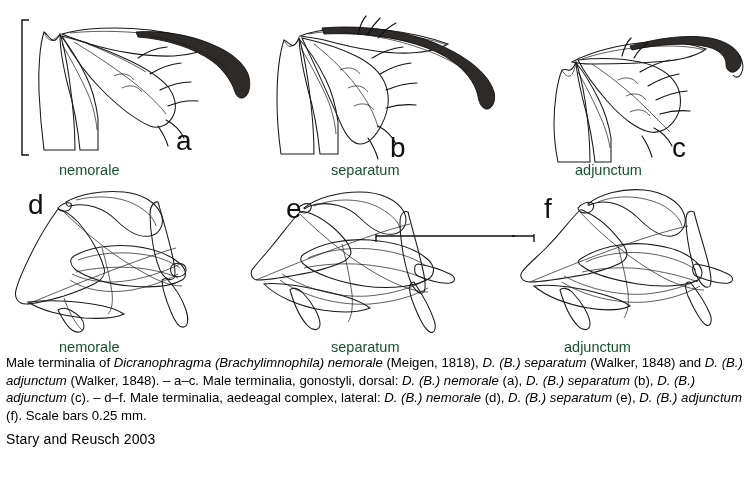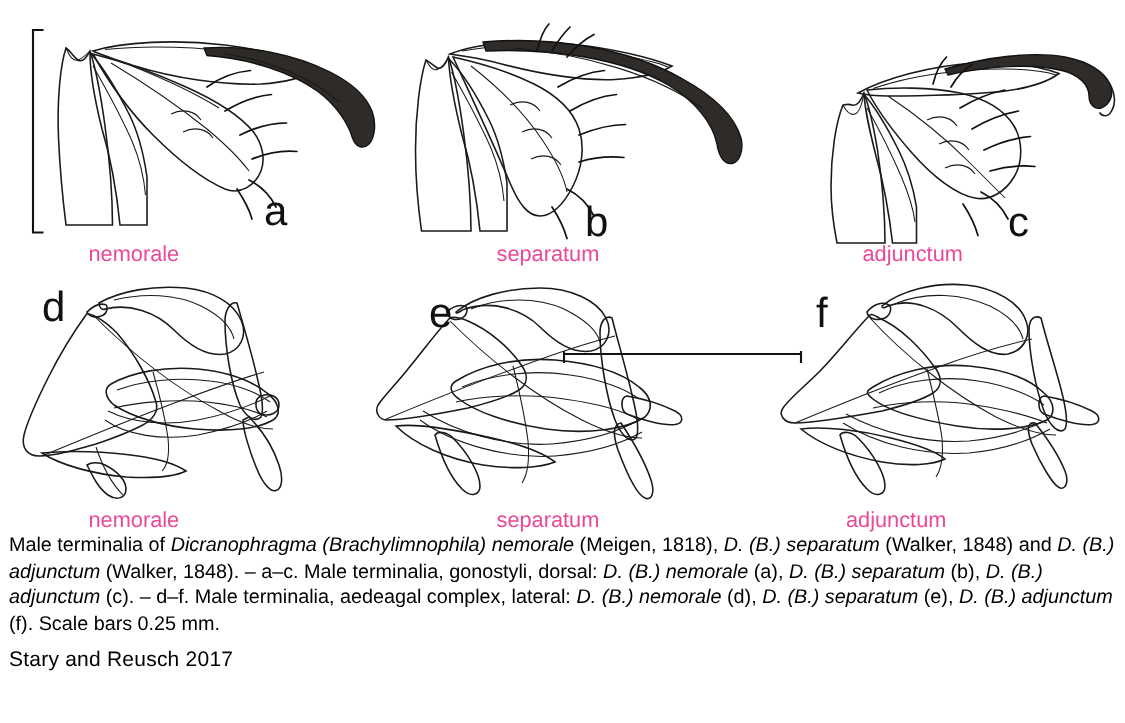--- a/index.html
+++ b/index.html
@@ -26,21 +26,21 @@
   }
   .panel {
     position: absolute;
   }
   .panel svg { display: block; }
   .sp-label {
     position: absolute;
     font-family: "Liberation Sans", sans-serif;
     font-size: 14.5px;
     line-height: 1;
-    color: #ec4899;
+    color: #14532d;
     white-space: nowrap;
   }
 
   
   #caption {
     position: absolute;
     left: 6px;
     top: 354px;
     width: 742px;
     font-family: "Liberation Sans", sans-serif;
@@ -437,16 +437,16 @@
 
     <div class="sp-label" style="left:564px; top:340px;">adjunctum</div>
 
   </div>
 
   <div id="caption">
 
     <p class="cap-para"><span>Male terminalia of </span><i>Dicranophragma (Brachylimnophila) nemorale</i><span> (Meigen, 1818), </span><i>D. (B.) separatum</i><span> (Walker, 1848) and </span><i>D. (B.) adjunctum</i><span> (Walker, 1848). – a–c. Male terminalia, gonostyli, dorsal: </span><i>D. (B.) nemorale</i><span> (a), </span><i>D. (B.) separatum</i><span> (b), </span><i>D. (B.) adjunctum</i><span> (c). – d–f. Male terminalia, aedeagal complex, lateral: </span><i>D. (B.) nemorale</i><span> (d), </span><i>D. (B.) separatum</i><span> (e), </span><i>D. (B.) adjunctum</i><span> (f).  Scale bars 0.25 mm.</span></p>
 
 
-    <p id="credit">Stary and Reusch 2017</p>
+    <p id="credit">Stary and Reusch 2003</p>
   </div>
 
 </div>
 
 </body></html>

